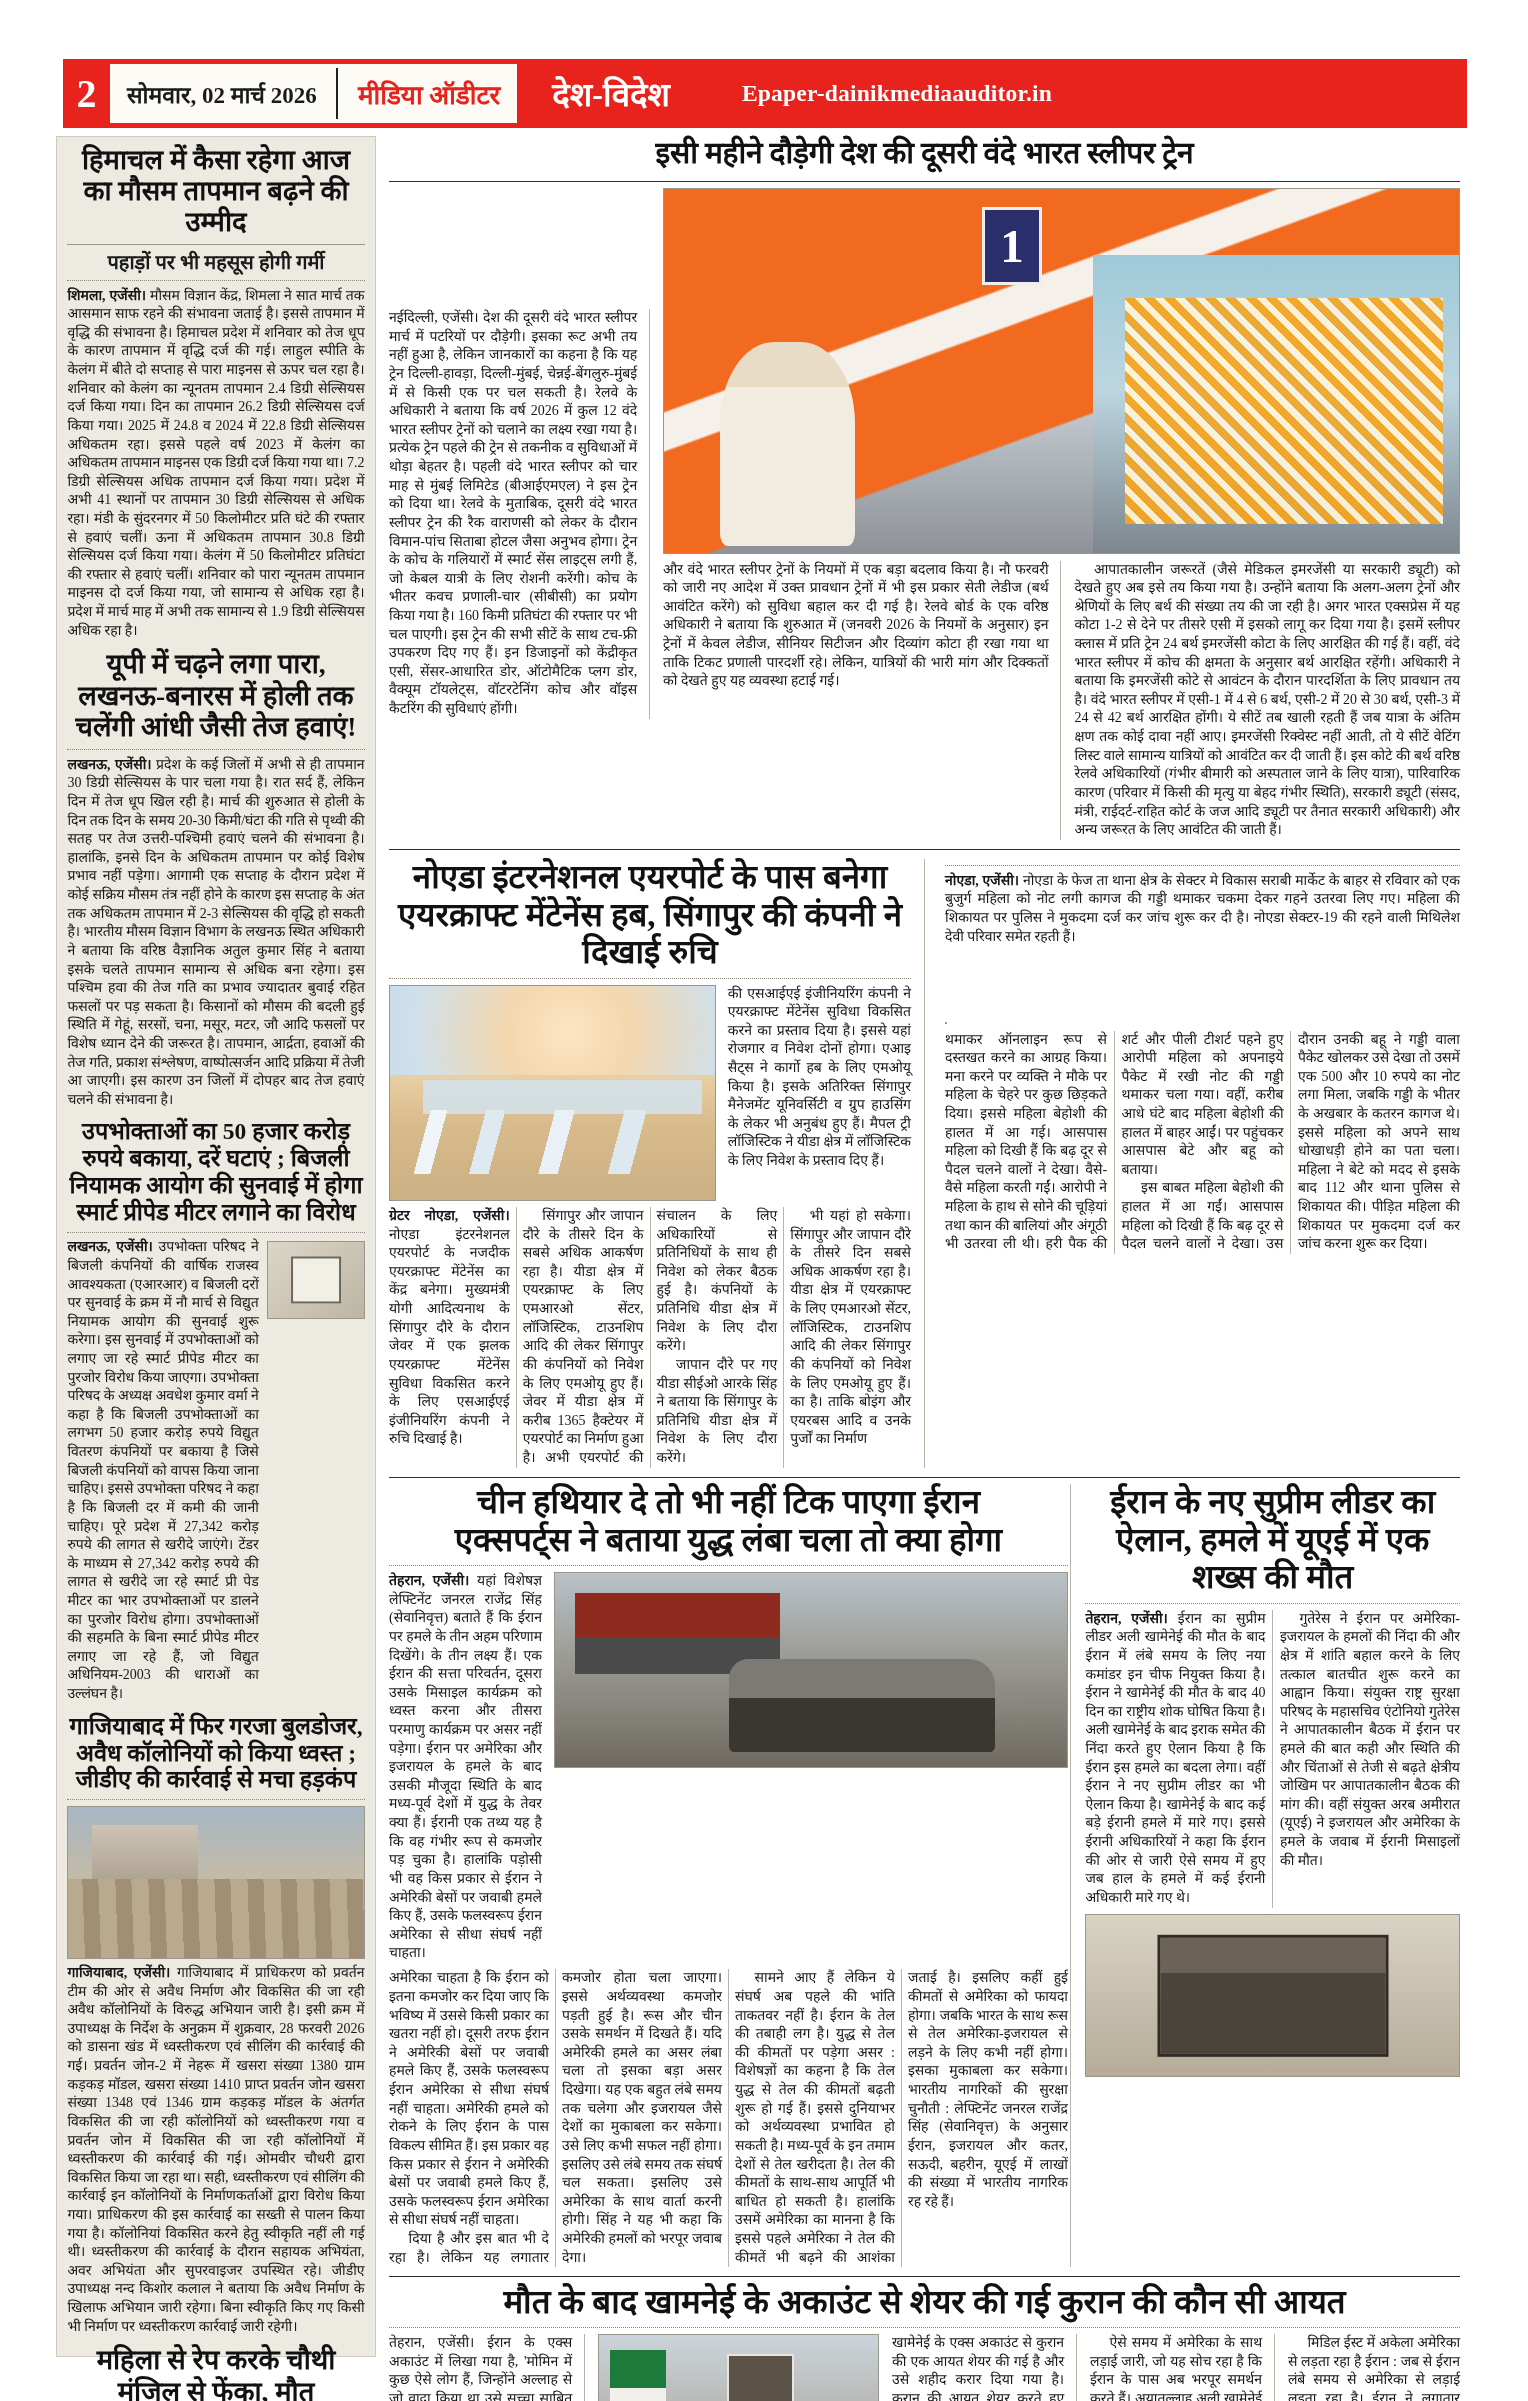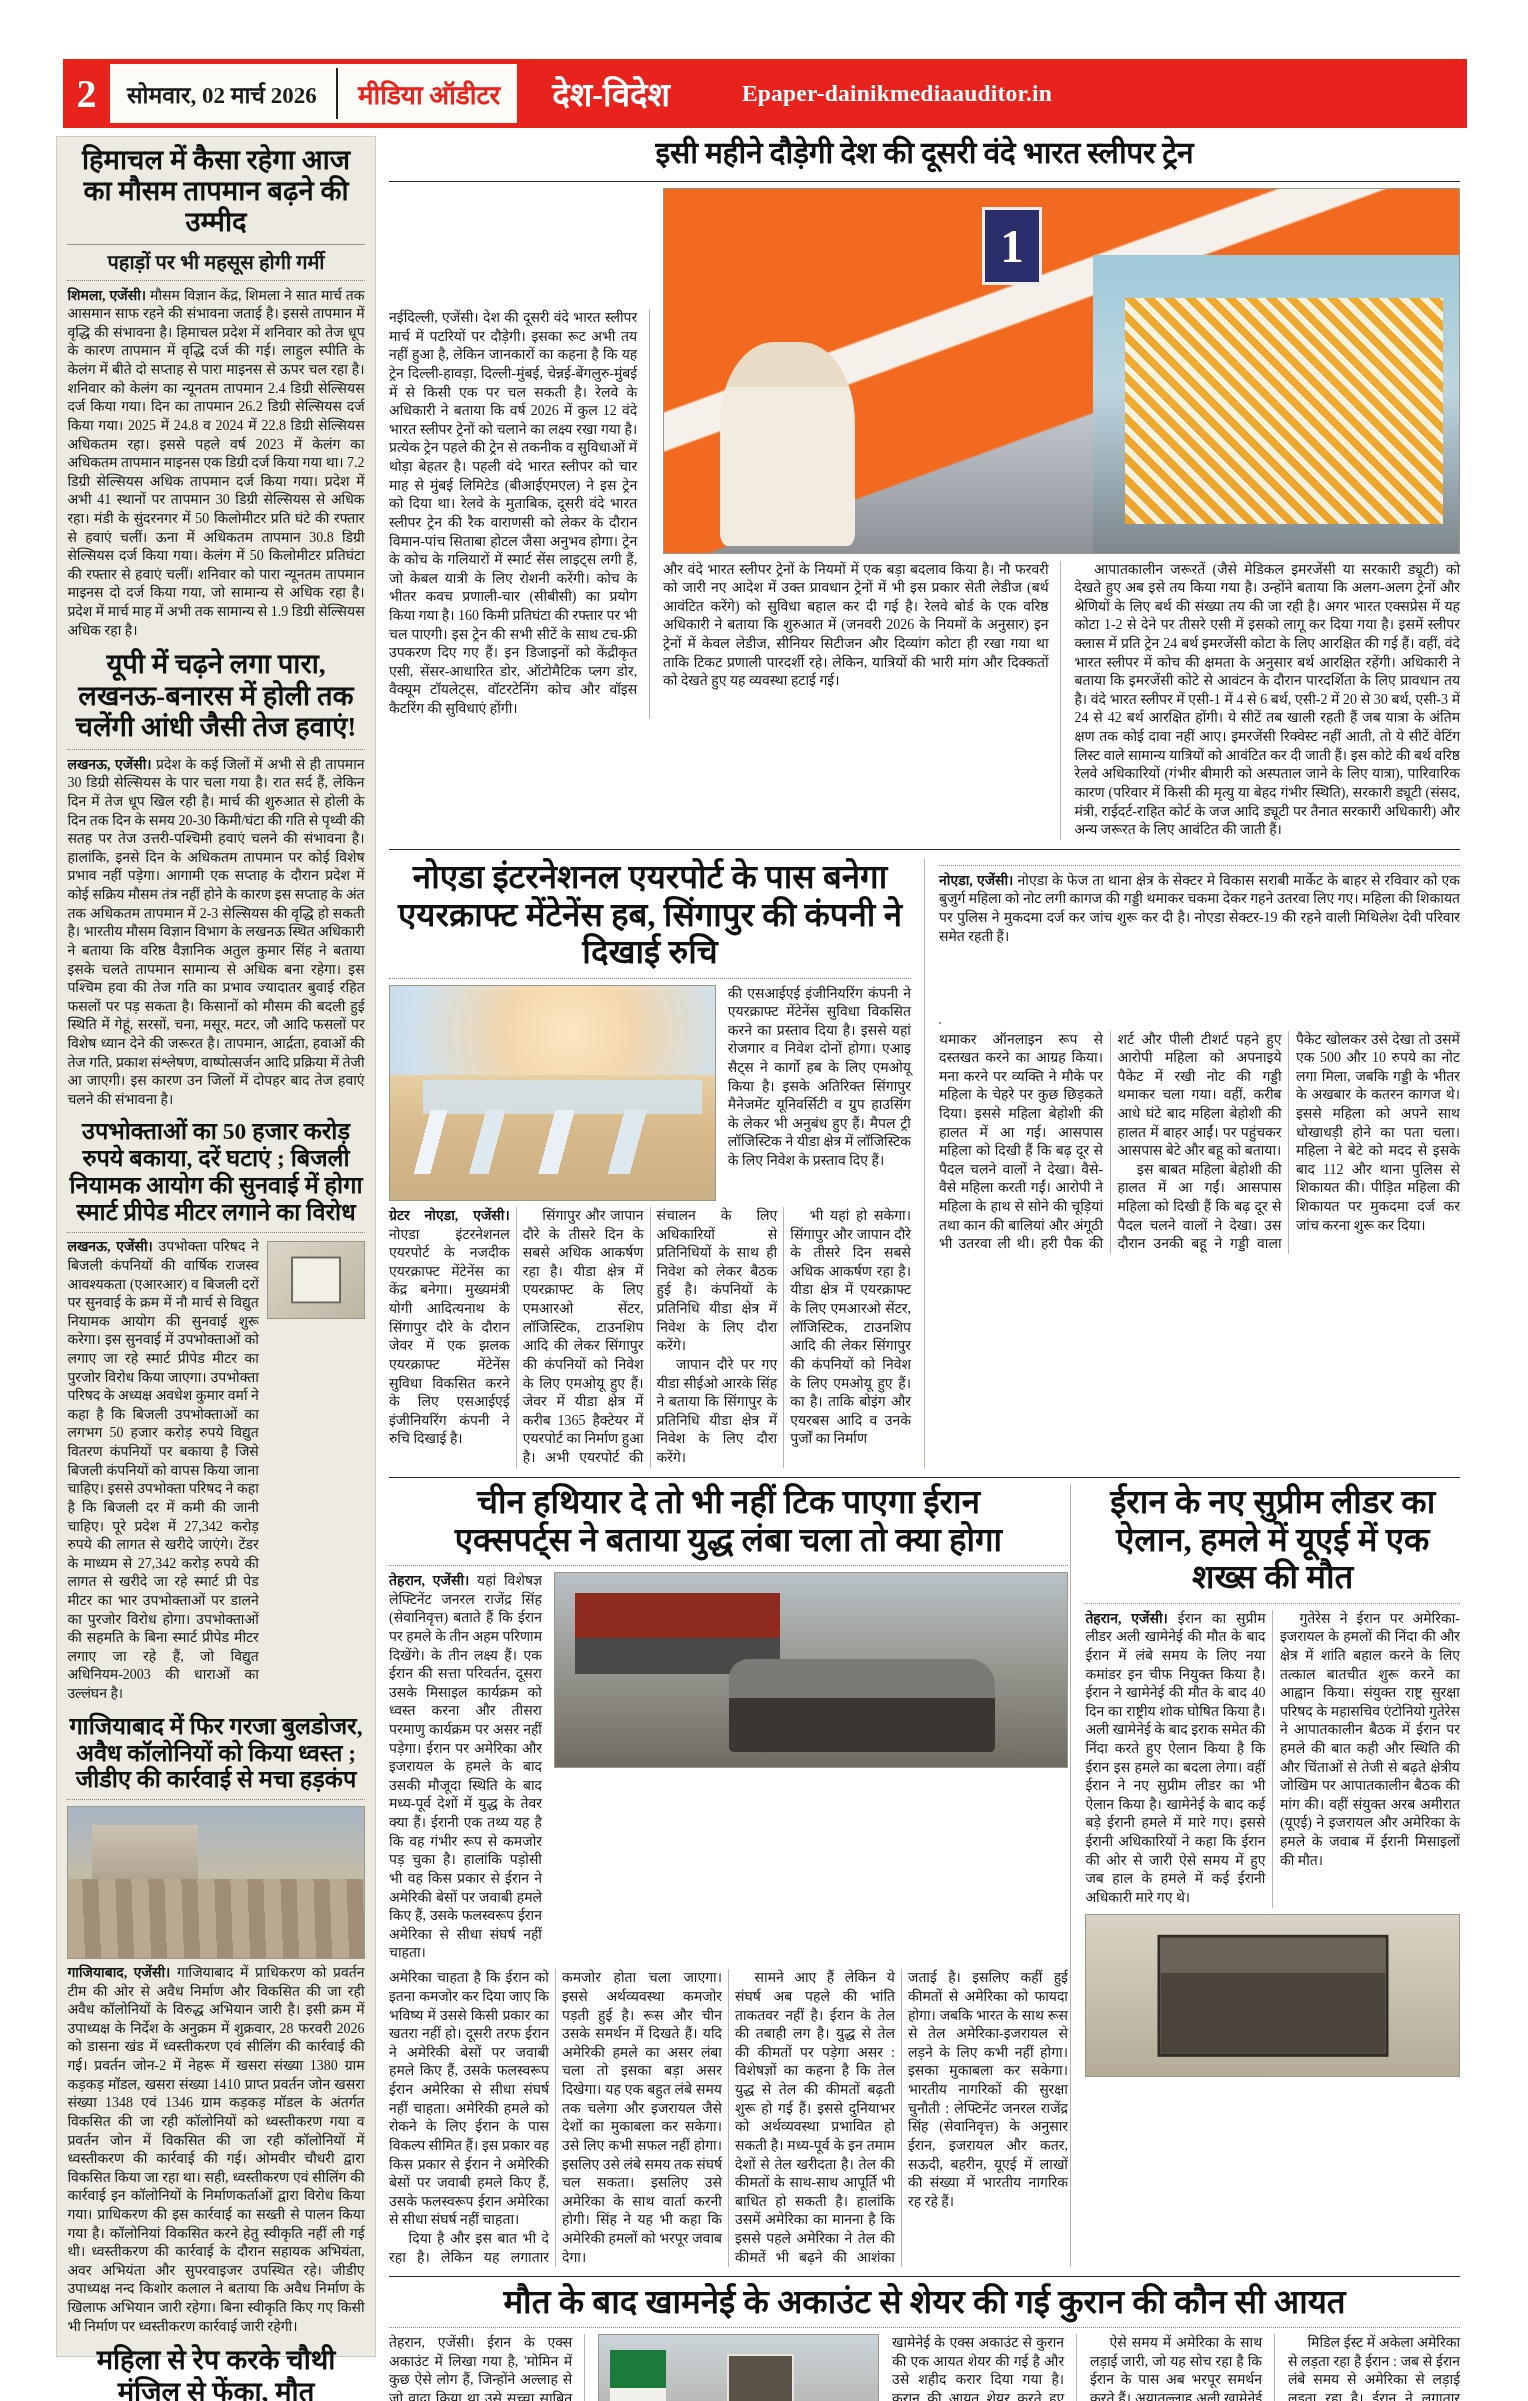--- a/index.html
+++ b/index.html
@@ -373,21 +373,21 @@
             </div>
             <div style="display:flex; gap:13px; margin-top:6.5px;">
               <p class="body" style="flex:1; border-right:0.7px solid #b9b4a8; padding-right:11.8px;">और वंदे भारत स्लीपर ट्रेनों के नियमों में एक बड़ा बदलाव किया है। नौ फरवरी को जारी नए आदेश में उक्त प्रावधान ट्रेनों में भी इस प्रकार सेती लेडीज (बर्थ आवंटित करेंगे) को सुविधा बहाल कर दी गई है। रेलवे बोर्ड के एक वरिष्ठ अधिकारी ने बताया कि शुरुआत में (जनवरी 2026 के नियमों के अनुसार) इन ट्रेनों में केवल लेडीज, सीनियर सिटीजन और दिव्यांग कोटा ही रखा गया था ताकि टिकट प्रणाली पारदर्शी रहे। लेकिन, यात्रियों की भारी मांग और दिक्कतों को देखते हुए यह व्यवस्था हटाई गई।</p>
               <p class="body" style="flex:1;">आपातकालीन जरूरतें (जैसे मेडिकल इमरजेंसी या सरकारी ड्यूटी) को देखते हुए अब इसे तय किया गया है। उन्होंने बताया कि अलग-अलग ट्रेनों और श्रेणियों के लिए बर्थ की संख्या तय की जा रही है। अगर भारत एक्सप्रेस में यह कोटा 1-2 से देने पर तीसरे एसी में इसको लागू कर दिया गया है। इसमें स्लीपर क्लास में प्रति ट्रेन 24 बर्थ इमरजेंसी कोटा के लिए आरक्षित की गई हैं। वहीं, वंदे भारत स्लीपर में कोच की क्षमता के अनुसार बर्थ आरक्षित रहेंगी। अधिकारी ने बताया कि इमरजेंसी कोटे से आवंटन के दौरान पारदर्शिता के लिए प्रावधान तय है। वंदे भारत स्लीपर में एसी-1 में 4 से 6 बर्थ, एसी-2 में 20 से 30 बर्थ, एसी-3 में 24 से 42 बर्थ आरक्षित होंगी। ये सीटें तब खाली रहती हैं जब यात्रा के अंतिम क्षण तक कोई दावा नहीं आए। इमरजेंसी रिक्वेस्ट नहीं आती, तो ये सीटें वेटिंग लिस्ट वाले सामान्य यात्रियों को आवंटित कर दी जाती हैं। इस कोटे की बर्थ वरिष्ठ रेलवे अधिकारियों (गंभीर बीमारी को अस्पताल जाने के लिए यात्रा), पारिवारिक कारण (परिवार में किसी की मृत्यु या बेहद गंभीर स्थिति), सरकारी ड्यूटी (संसद, मंत्री, राईदर्ट-राहित कोर्ट के जज आदि ड्यूटी पर तैनात सरकारी अधिकारी) और अन्य जरूरत के लिए आवंटित की जाती हैं।</p>
             </div>
           </div>
         </div>
         <div class="rule-solid" style="margin-top:9.1px;"></div>
       </div>
 
-      <div style="display:flex; gap:14px;">
+      <div style="display:flex; gap:20px;">
 
         <div style="flex:0 0 536px; border-right:0.7px solid #b9b4a8; padding-right:13px;">
           <div class="hl hl-lg">नोएडा इंटरनेशनल एयरपोर्ट के पास बनेगा एयरक्राफ्ट मेंटेनेंस हब, सिंगापुर की कंपनी ने दिखाई रुचि</div>
           <div class="rule-dot"></div>
           <div style="display:flex; gap:11.8px; align-items:flex-start;">
             <div class="photo ph-airport" style="flex:0 0 327px; height:216px;">
               <div class="term"></div>
               <div class="planes"></div>
               <div class="lbl">JEWAR AIRPORT</div>
             </div>

